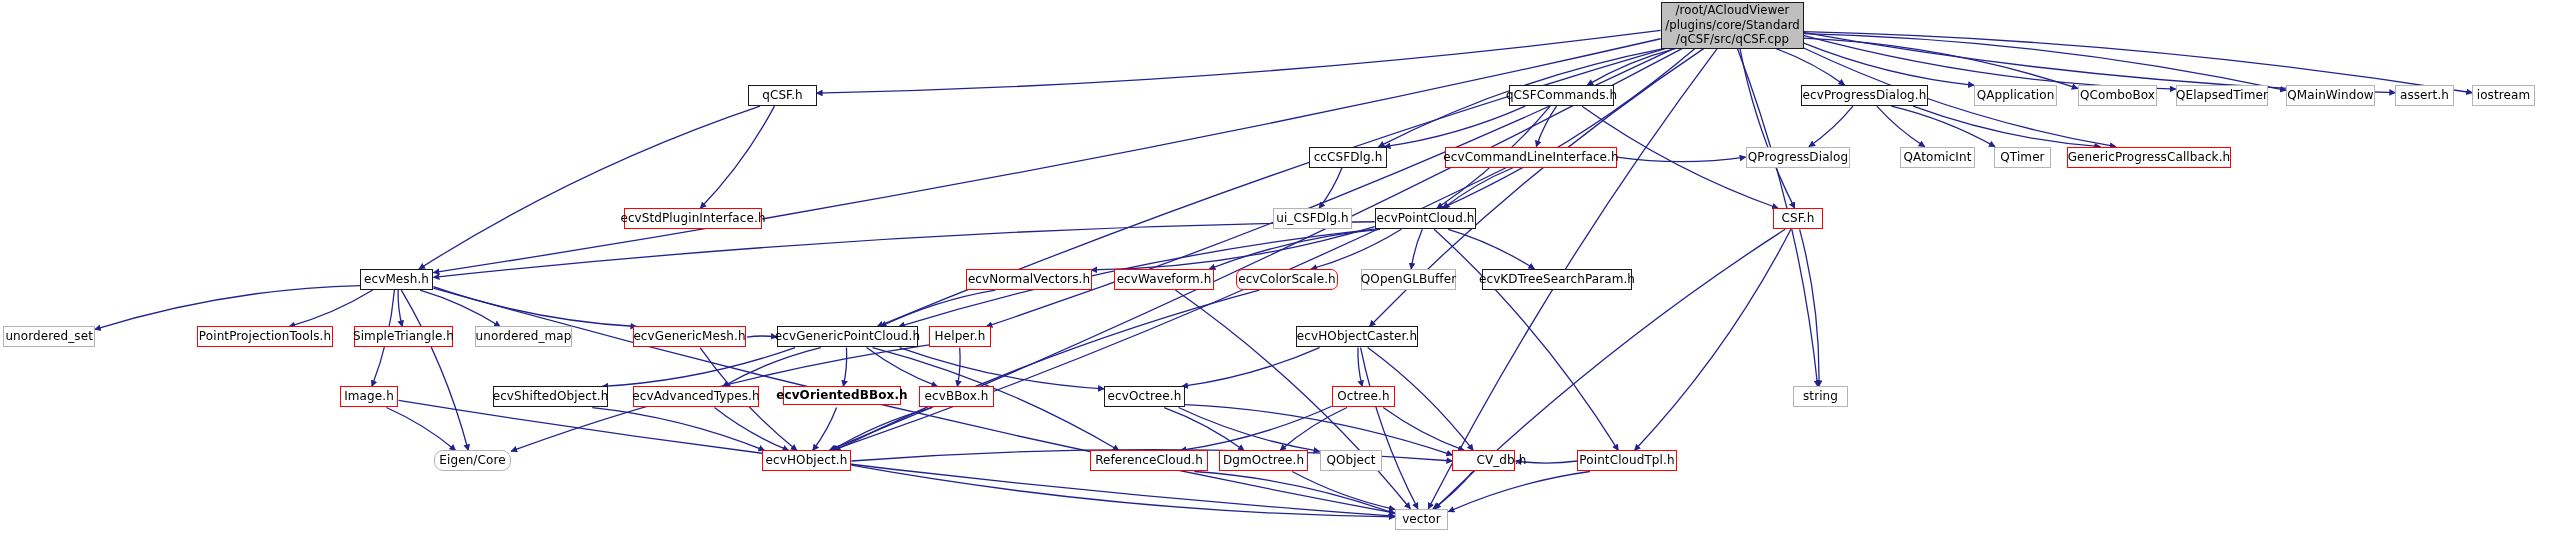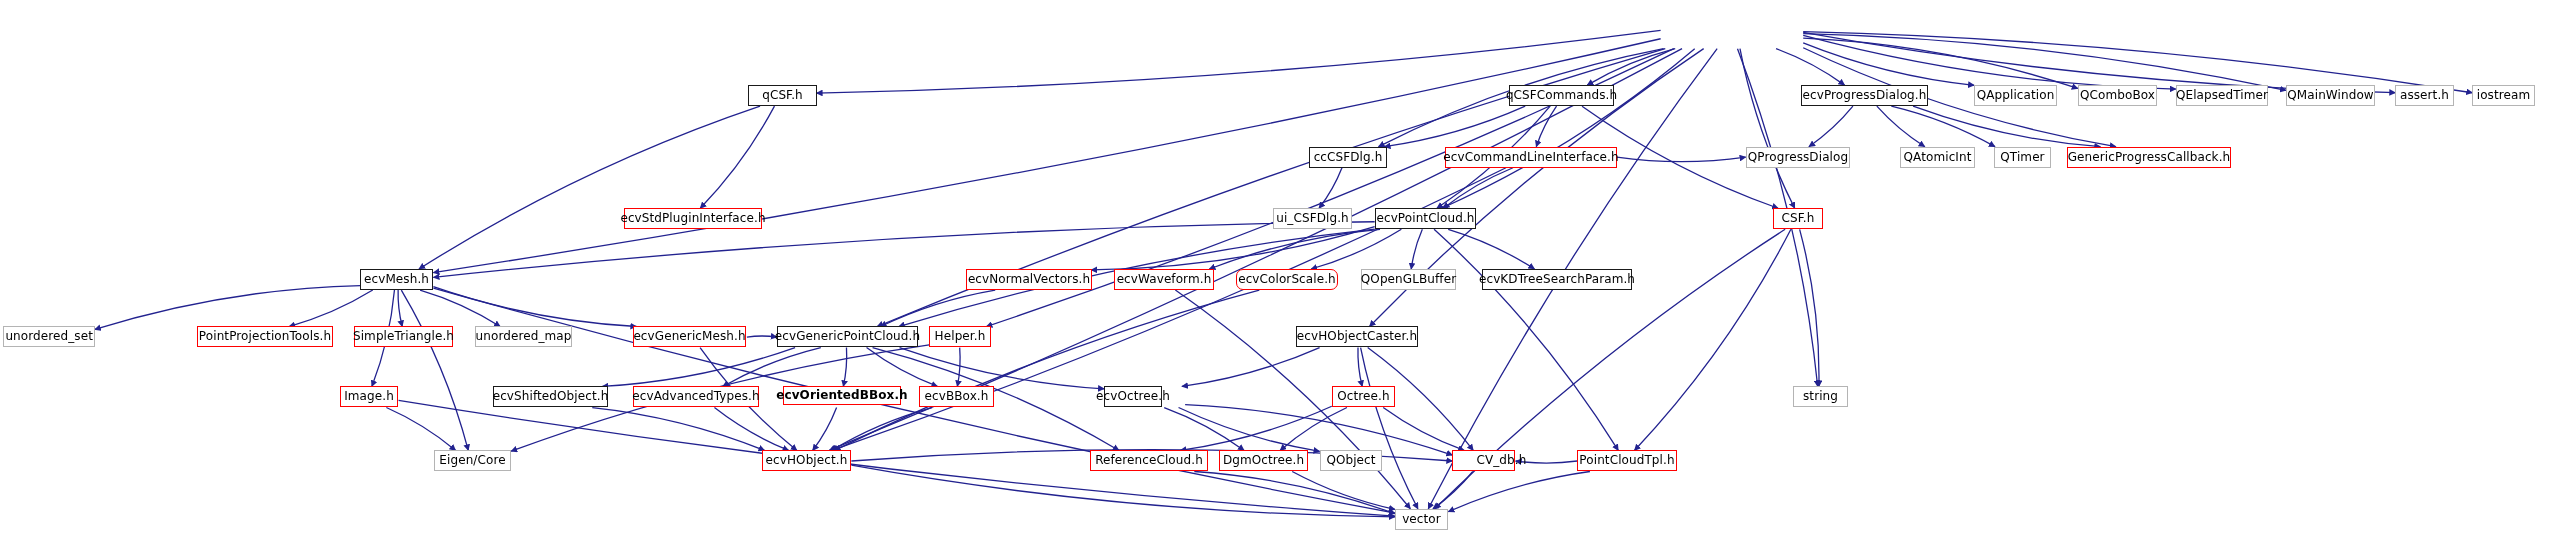--- a/index.html
+++ b/index.html
@@ -142,20 +142,23 @@
       <path d="M 1644 501.39001848428836 Q 1554.3290278200238 541.7841231661947 1457.012658227848 556" fill="none" stroke="#22228f" stroke-width="1.6" marker-end="url(#ah)"></path>
       <path d="M 1707.5189873417721 503 Q 1753.79 536.4973417721519 1807.4810126582279 556" fill="none" stroke="#22228f" stroke-width="1.6" marker-end="url(#ah)"></path>
       <path d="M 1051 569 Q 1422 541 1793 569" fill="none" stroke="#22228f" stroke-width="1.6" marker-end="url(#ah)"></path>
       <path d="M 1051 574.2173913043479 Q 1383.8557443493266 633.9183399117169 1722 637.8695652173913" fill="none" stroke="#22228f" stroke-width="1.6" marker-end="url(#ah)"></path>
       <path d="M 1474.3402777777778 582 Q 1601.8145330494729 590.6952063057583 1722 634.0627737226278" fill="none" stroke="#22228f" stroke-width="1.6" marker-end="url(#ah)"></path>
       <path d="M 1595.2083333333333 582 Q 1655.3270897435896 614.2831089743589 1722 628.8153846153846" fill="none" stroke="#22228f" stroke-width="1.6" marker-end="url(#ah)"></path>
       <path d="M 1818.0972222222222 582 Q 1796.72 608.4436111111111 1768.9027777777778 628" fill="none" stroke="#22228f" stroke-width="1.6" marker-end="url(#ah)"></path>
       <path d="M 1962.7291666666667 582 Q 1871.8906780078896 594.582567800789 1788 631.6272189349113" fill="none" stroke="#22228f" stroke-width="1.6" marker-end="url(#ah)"></path>
       <path d="M 1947 569 Q 1909 574.32 1871 569" fill="none" stroke="#22228f" stroke-width="1.6" marker-end="url(#ah)"></path>
     </svg>
+<div class="node root" style="left: 1661px; top: 1.6px; width: 143px; height: 47px;">/root/ACloudViewer
+/plugins/core/Standard
+/qCSF/src/qCSF.cpp</div>
     <div class="node black" style="left: 748px; top: 85px; width: 69px; height: 21px;">qCSF.h</div>
     <div class="node black" style="left: 1509px; top: 85px; width: 105px; height: 21px;">qCSFCommands.h</div>
     <div class="node black" style="left: 1801px; top: 85px; width: 127px; height: 21px;">ecvProgressDialog.h</div>
     <div class="node grey" style="left: 1974px; top: 85px; width: 83px; height: 21px;">QApplication</div>
     <div class="node grey" style="left: 2078px; top: 85px; width: 79px; height: 21px;">QComboBox</div>
     <div class="node grey" style="left: 2176px; top: 85px; width: 92px; height: 21px;">QElapsedTimer</div>
     <div class="node grey" style="left: 2286px; top: 85px; width: 89px; height: 21px;">QMainWindow</div>
     <div class="node grey" style="left: 2395px; top: 85px; width: 59px; height: 21px;">assert.h</div>
     <div class="node grey" style="left: 2472px; top: 85px; width: 63px; height: 21px;">iostream</div>
     <div class="node black" style="left: 1309px; top: 147px; width: 78px; height: 21px;">ccCSFDlg.h</div>
@@ -180,24 +183,24 @@
     <div class="node grey" style="left: 475px; top: 326px; width: 97px; height: 21px;">unordered_map</div>
     <div class="node red" style="left: 633px; top: 326px; width: 113px; height: 21px;">ecvGenericMesh.h</div>
     <div class="node black" style="left: 777px; top: 326px; width: 141px; height: 21px;">ecvGenericPointCloud.h</div>
     <div class="node red" style="left: 929px; top: 326px; width: 62px; height: 21px;">Helper.h</div>
     <div class="node black" style="left: 1296px; top: 326px; width: 122px; height: 21px;">ecvHObjectCaster.h</div>
     <div class="node red" style="left: 340px; top: 386px; width: 58px; height: 21px;">Image.h</div>
     <div class="node black" style="left: 493px; top: 386px; width: 115px; height: 21px;">ecvShiftedObject.h</div>
     <div class="node red" style="left: 633px; top: 386px; width: 126px; height: 21px;">ecvAdvancedTypes.h</div>
     <div class="node red" style="left: 783px; top: 386px; width: 118px; height: 19px; font-weight: bold;">ecvOrientedBBox.h</div>
     <div class="node red" style="left: 919px; top: 386px; width: 75px; height: 21px;">ecvBBox.h</div>
-    <div class="node black" style="left: 1104px; top: 386px; width: 58px; height: 21px;">ecvOctree.h</div>
+    <div class="node black" style="left: 1104px; top: 386px; width: 81px; height: 21px;">ecvOctree.h</div>
     <div class="node red" style="left: 1332px; top: 386px; width: 63px; height: 21px;">Octree.h</div>
     <div class="node grey" style="left: 1793px; top: 386px; width: 55px; height: 21px;">string</div>
-    <div class="node grey" style="left: 434px; top: 450px; width: 77px; height: 21px;">Eigen/Core</div>
+    <div class="node grey" style="left: 434px; top: 450px; width: 77px; height: 21px; border-radius: 9px;">Eigen/Core</div>
     <div class="node red" style="left: 762px; top: 450px; width: 89px; height: 21px;">ecvHObject.h</div>
     <div class="node red" style="left: 1090px; top: 450px; width: 118px; height: 21px;">ReferenceCloud.h</div>
     <div class="node red" style="left: 1219px; top: 450px; width: 89px; height: 21px;">DgmOctree.h</div>
     <div class="node grey" style="left: 1320px; top: 450px; width: 62px; height: 21px;">QObject</div>
     <div class="node red" style="left: 1452px; top: 450px; width: 63px; height: 21px; padding-left: 39px;">CV_db.h</div>
     <div class="node red" style="left: 1577px; top: 450px; width: 100px; height: 21px;">PointCloudTpl.h</div>
     <div class="node grey" style="left: 1395px; top: 509px; width: 53px; height: 21px;">vector</div>
   </div>
 
 

